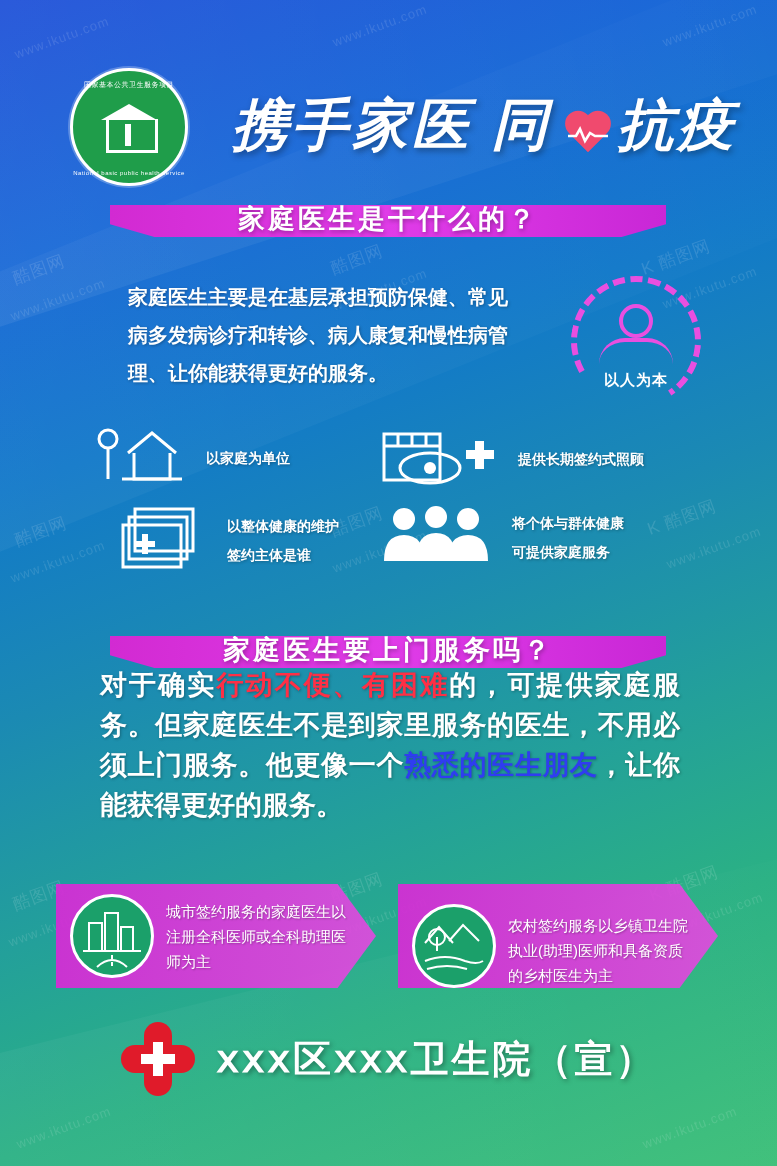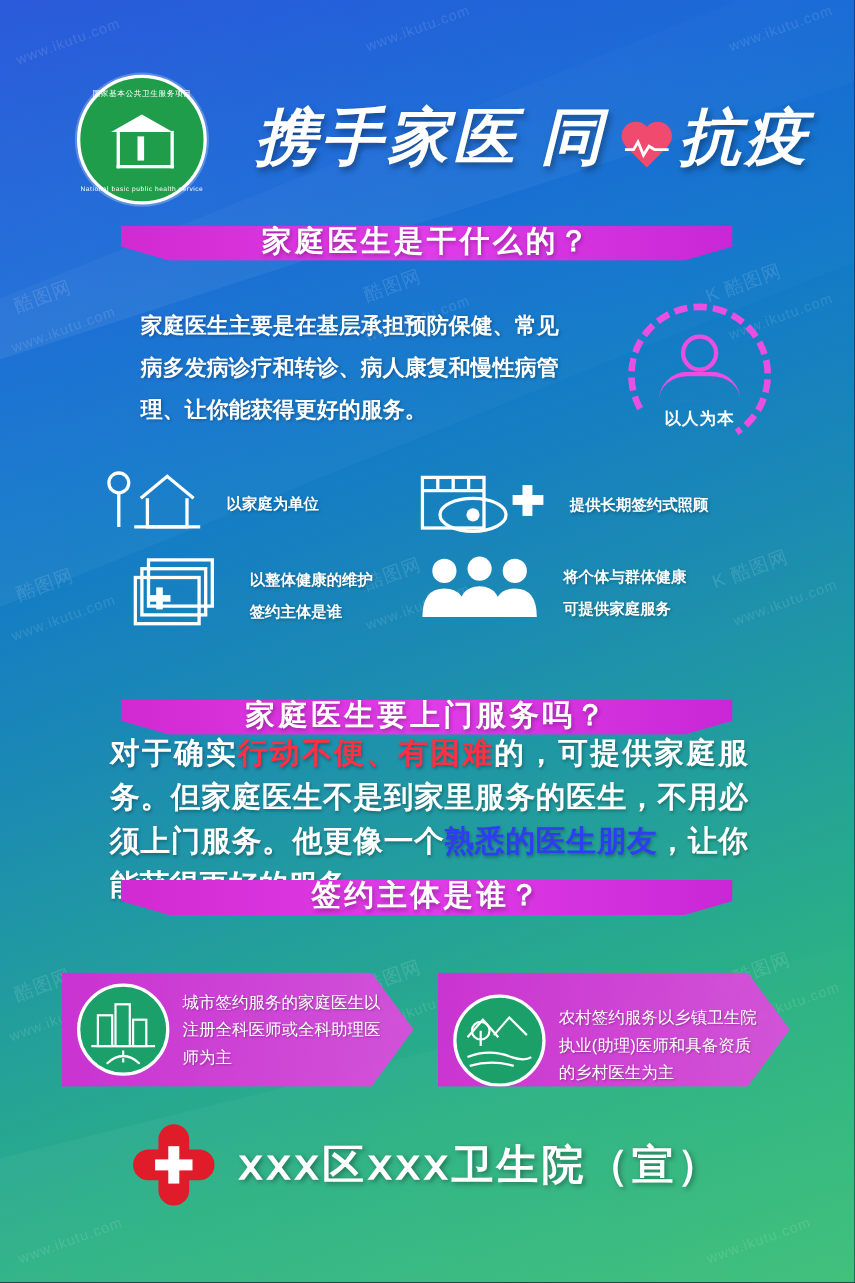--- a/index.html
+++ b/index.html
@@ -451,23 +451,20 @@
   </div>
 
   <div class="banner b-b">
     <span>家庭医生要上门服务吗？</span>
   </div>
 
   <div class="para2">
     <span>对于确实</span><span class="hl-red">行动不便、有困难</span><span>的，可提供家庭服务。但家庭医生不是到家里服务的医生，不用必须上门服务。他更像一个</span><span class="hl-blue">熟悉的医生朋友</span><span>，让你能获得更好的服务。</span>
   </div>
 
-  <div class="banner b-c">
-    <span>签约主体是谁？</span>
-  </div>
 
   <div class="arrow-card left">
     <div class="circ">
       <svg width="78" height="78" viewBox="0 0 78 78">
         <rect x="16" y="26" width="13" height="28" fill="none" stroke="#ffffff" stroke-width="2"></rect>
         <rect x="32" y="16" width="13" height="38" fill="none" stroke="#ffffff" stroke-width="2"></rect>
         <rect x="48" y="30" width="12" height="24" fill="none" stroke="#ffffff" stroke-width="2"></rect>
         <line x1="10" y1="54" x2="68" y2="54" stroke="#ffffff" stroke-width="2"></line>
         <path d="M24 70 Q39 56 54 70" fill="none" stroke="#ffffff" stroke-width="2"></path>
         <line x1="39" y1="58" x2="39" y2="70" stroke="#ffffff" stroke-width="2" stroke-dasharray="4 3"></line>

